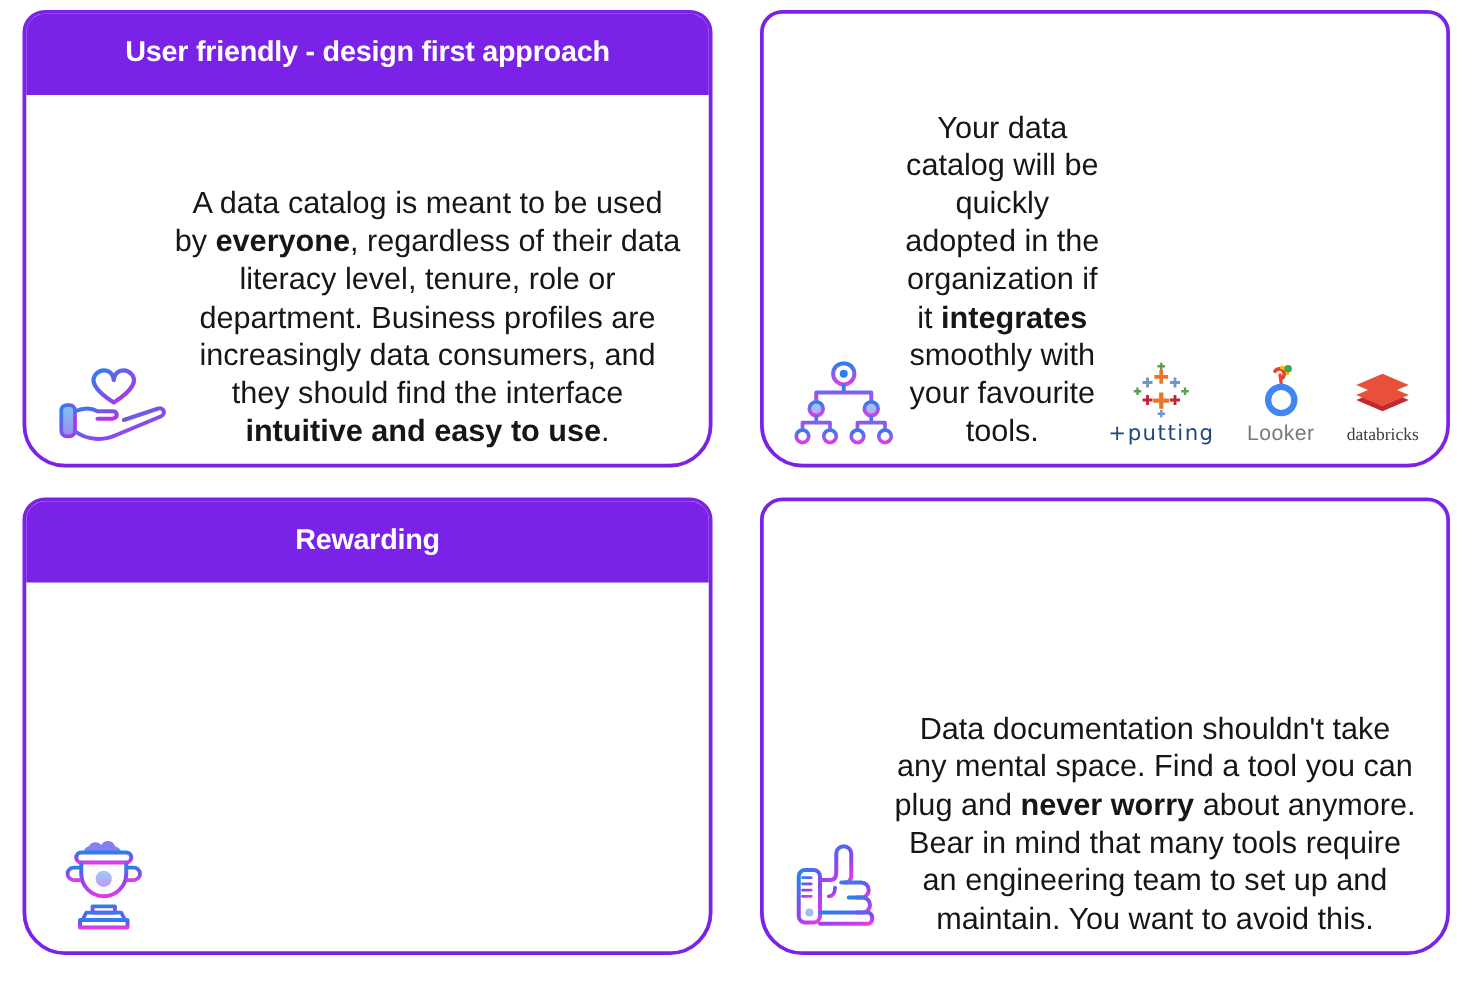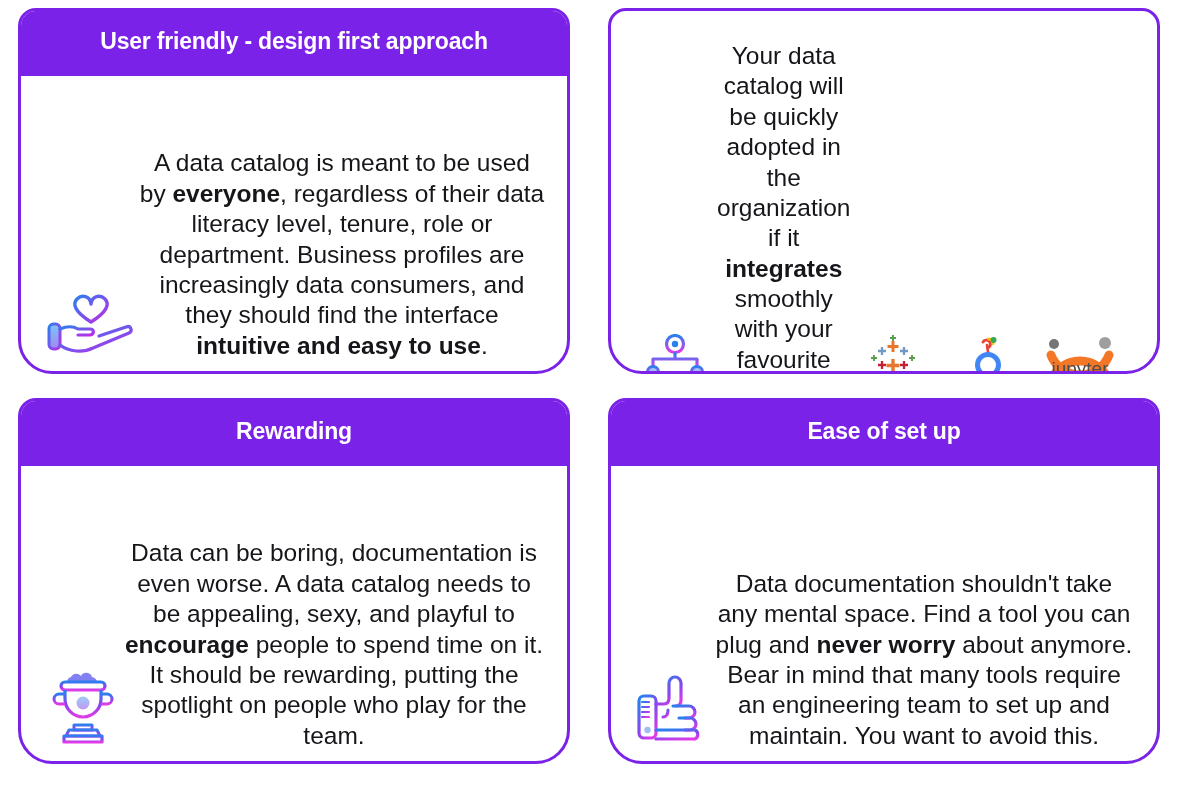--- a/index.html
+++ b/index.html
@@ -216,30 +216,20 @@
           <svg width="44" height="46" viewBox="0 0 44 46" aria-hidden="true">
             <path d="M17 7 a4 4 0 1 1 5.5 5.5" fill="none" stroke="#EA4335" stroke-width="3" stroke-linecap="round"></path>
             <path d="M22.5 4 a4.5 4.5 0 0 1 4.5 4.5" fill="none" stroke="#FBBC05" stroke-width="3" stroke-linecap="round"></path>
             <circle cx="27.5" cy="5" r="3" fill="#34A853"></circle>
             <path d="M21 10 l1 7" stroke="#EA4335" stroke-width="2.6" stroke-linecap="round"></path>
             <circle cx="22" cy="30" r="10.5" fill="none" stroke="#4285F4" stroke-width="5"></circle>
           </svg>
           <div class="logo-looker-text">Looker</div>
         </div>
 
-        <div class="logo">
-          <svg width="78" height="68" viewBox="0 0 78 68" aria-hidden="true">
-            <circle cx="13" cy="10" r="5" fill="#767677"></circle>
-            <circle cx="64" cy="9" r="6" fill="#9E9E9E"></circle>
-            <circle cx="15" cy="60" r="7" fill="#9E9E9E"></circle>
-            <path d="M10 21 A31 31 0 0 0 68 21" fill="none" stroke="#F37726" stroke-width="9" stroke-linecap="round"></path>
-            <path d="M10 47 A31 31 0 0 0 68 47" fill="none" stroke="#F37726" stroke-width="9" stroke-linecap="round" transform="rotate(180 39 47)"></path>
-            <text class="jupyter-word" x="39" y="41" text-anchor="middle">jupyter</text>
-          </svg>
-        </div>
 
         <div class="logo">
           <svg width="54" height="44" viewBox="0 0 54 44" aria-hidden="true">
             <path d="M27 4 L48 13 L27 22 L6 13 Z" fill="#E8503A"></path>
             <path d="M27 16 L48 25 L27 34 L6 25 Z" fill="#C1292E"></path>
             <path d="M27 12 L48 21 L27 30 L6 21 Z" fill="#E8503A"></path>
           </svg>
           <div class="logo-databricks-text">databricks</div>
         </div>
 
@@ -268,26 +258,24 @@
           <path d="M22 18 v9 a18 18 0 0 0 36 0 v-9" fill="none" stroke="url(#g3)" stroke-width="3.2" stroke-linejoin="round"></path>
           <path d="M22 22 h-6 a5 5 0 0 0 0 10 h6" fill="none" stroke="url(#g3)" stroke-width="3"></path>
           <path d="M58 22 h6 a5 5 0 0 1 0 10 h-6" fill="none" stroke="url(#g3)" stroke-width="3"></path>
           <circle cx="40" cy="31" r="6.5" fill="url(#gb3)"></circle>
           <path d="M40 45 v8" fill="none" stroke="url(#g3)" stroke-width="3.2"></path>
           <path d="M31 53 h18 v5 h-18 Z" fill="none" stroke="url(#g3)" stroke-width="3" stroke-linejoin="round"></path>
           <path d="M26 58 h28 l3 6 h-34 Z" fill="none" stroke="url(#g3)" stroke-width="3" stroke-linejoin="round"></path>
           <path d="M21 64 h38 v6 h-38 Z" fill="none" stroke="url(#g3)" stroke-width="3.2" stroke-linejoin="round"></path>
         </svg>
       </div>
-      <div class="card-text">Data can be boring, documentation is even worse. A data catalog needs to be appealing, sexy, and playful to <b>encourage</b> people to spend time on it. It should be rewarding, putting the spotlight on people who play for the team.</div>
     </div>
   </div>
 
   <div class="card card--ease">
-    <div class="card-header">Ease of set up</div>
     <div class="card-body">
       <div class="icon-wrap">
         <svg width="80" height="72" viewBox="0 0 80 72">
           <defs>
             <linearGradient id="g4" x1="0.2" y1="0" x2="0.8" y2="1">
               <stop offset="0%" stop-color="#2B7FEF"></stop>
               <stop offset="55%" stop-color="#8A45EF"></stop>
               <stop offset="100%" stop-color="#E13BE8"></stop>
             </linearGradient>
           </defs>

